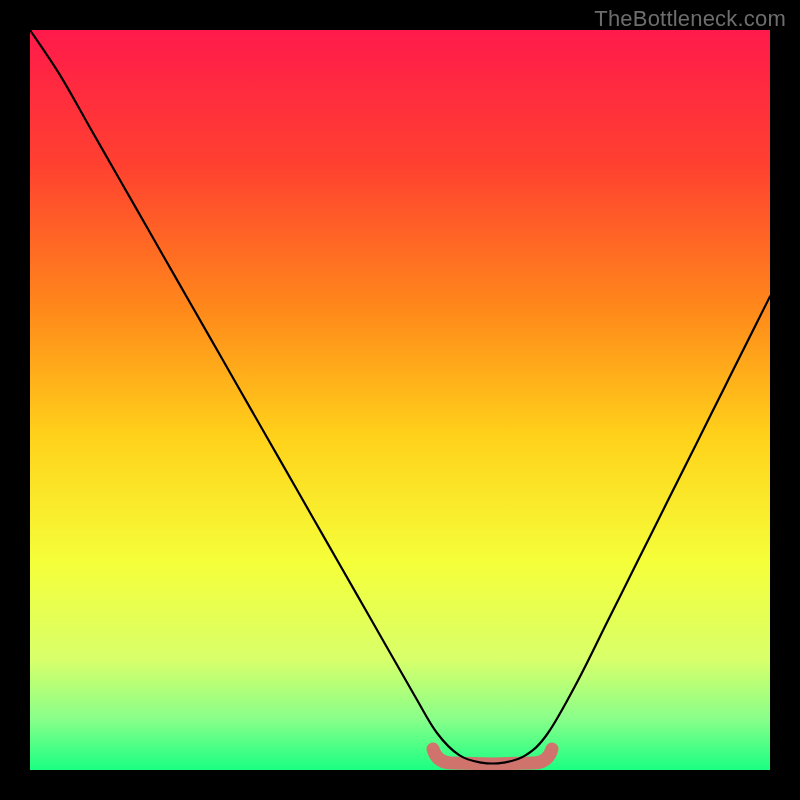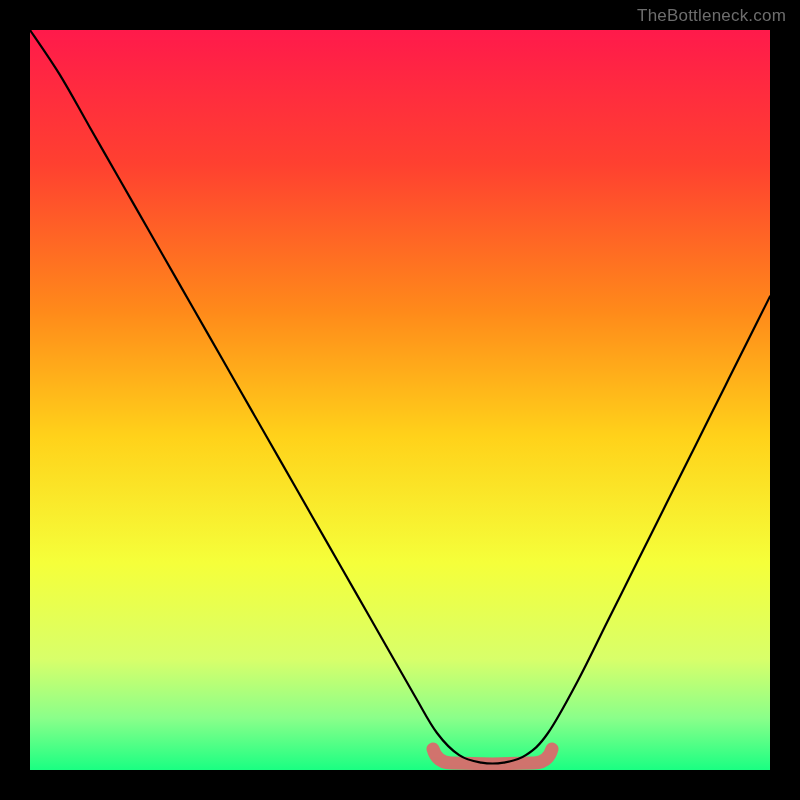--- a/index.html
+++ b/index.html
@@ -22,21 +22,21 @@
     left: 30px;
     top: 30px;
     width: 740px;
     height: 740px;
   }
   .watermark {
     position: absolute;
     top: 6px;
     right: 14px;
     color: #6d6d6d;
-    font-size: 17px;
+    font-size: 22px;
     font-weight: 500;
     letter-spacing: 0.2px;
   }
   svg { display: block; }
 </style>
 </head>
 <body>
 
 <div class="frame">
   <div class="watermark">TheBottleneck.com</div>

